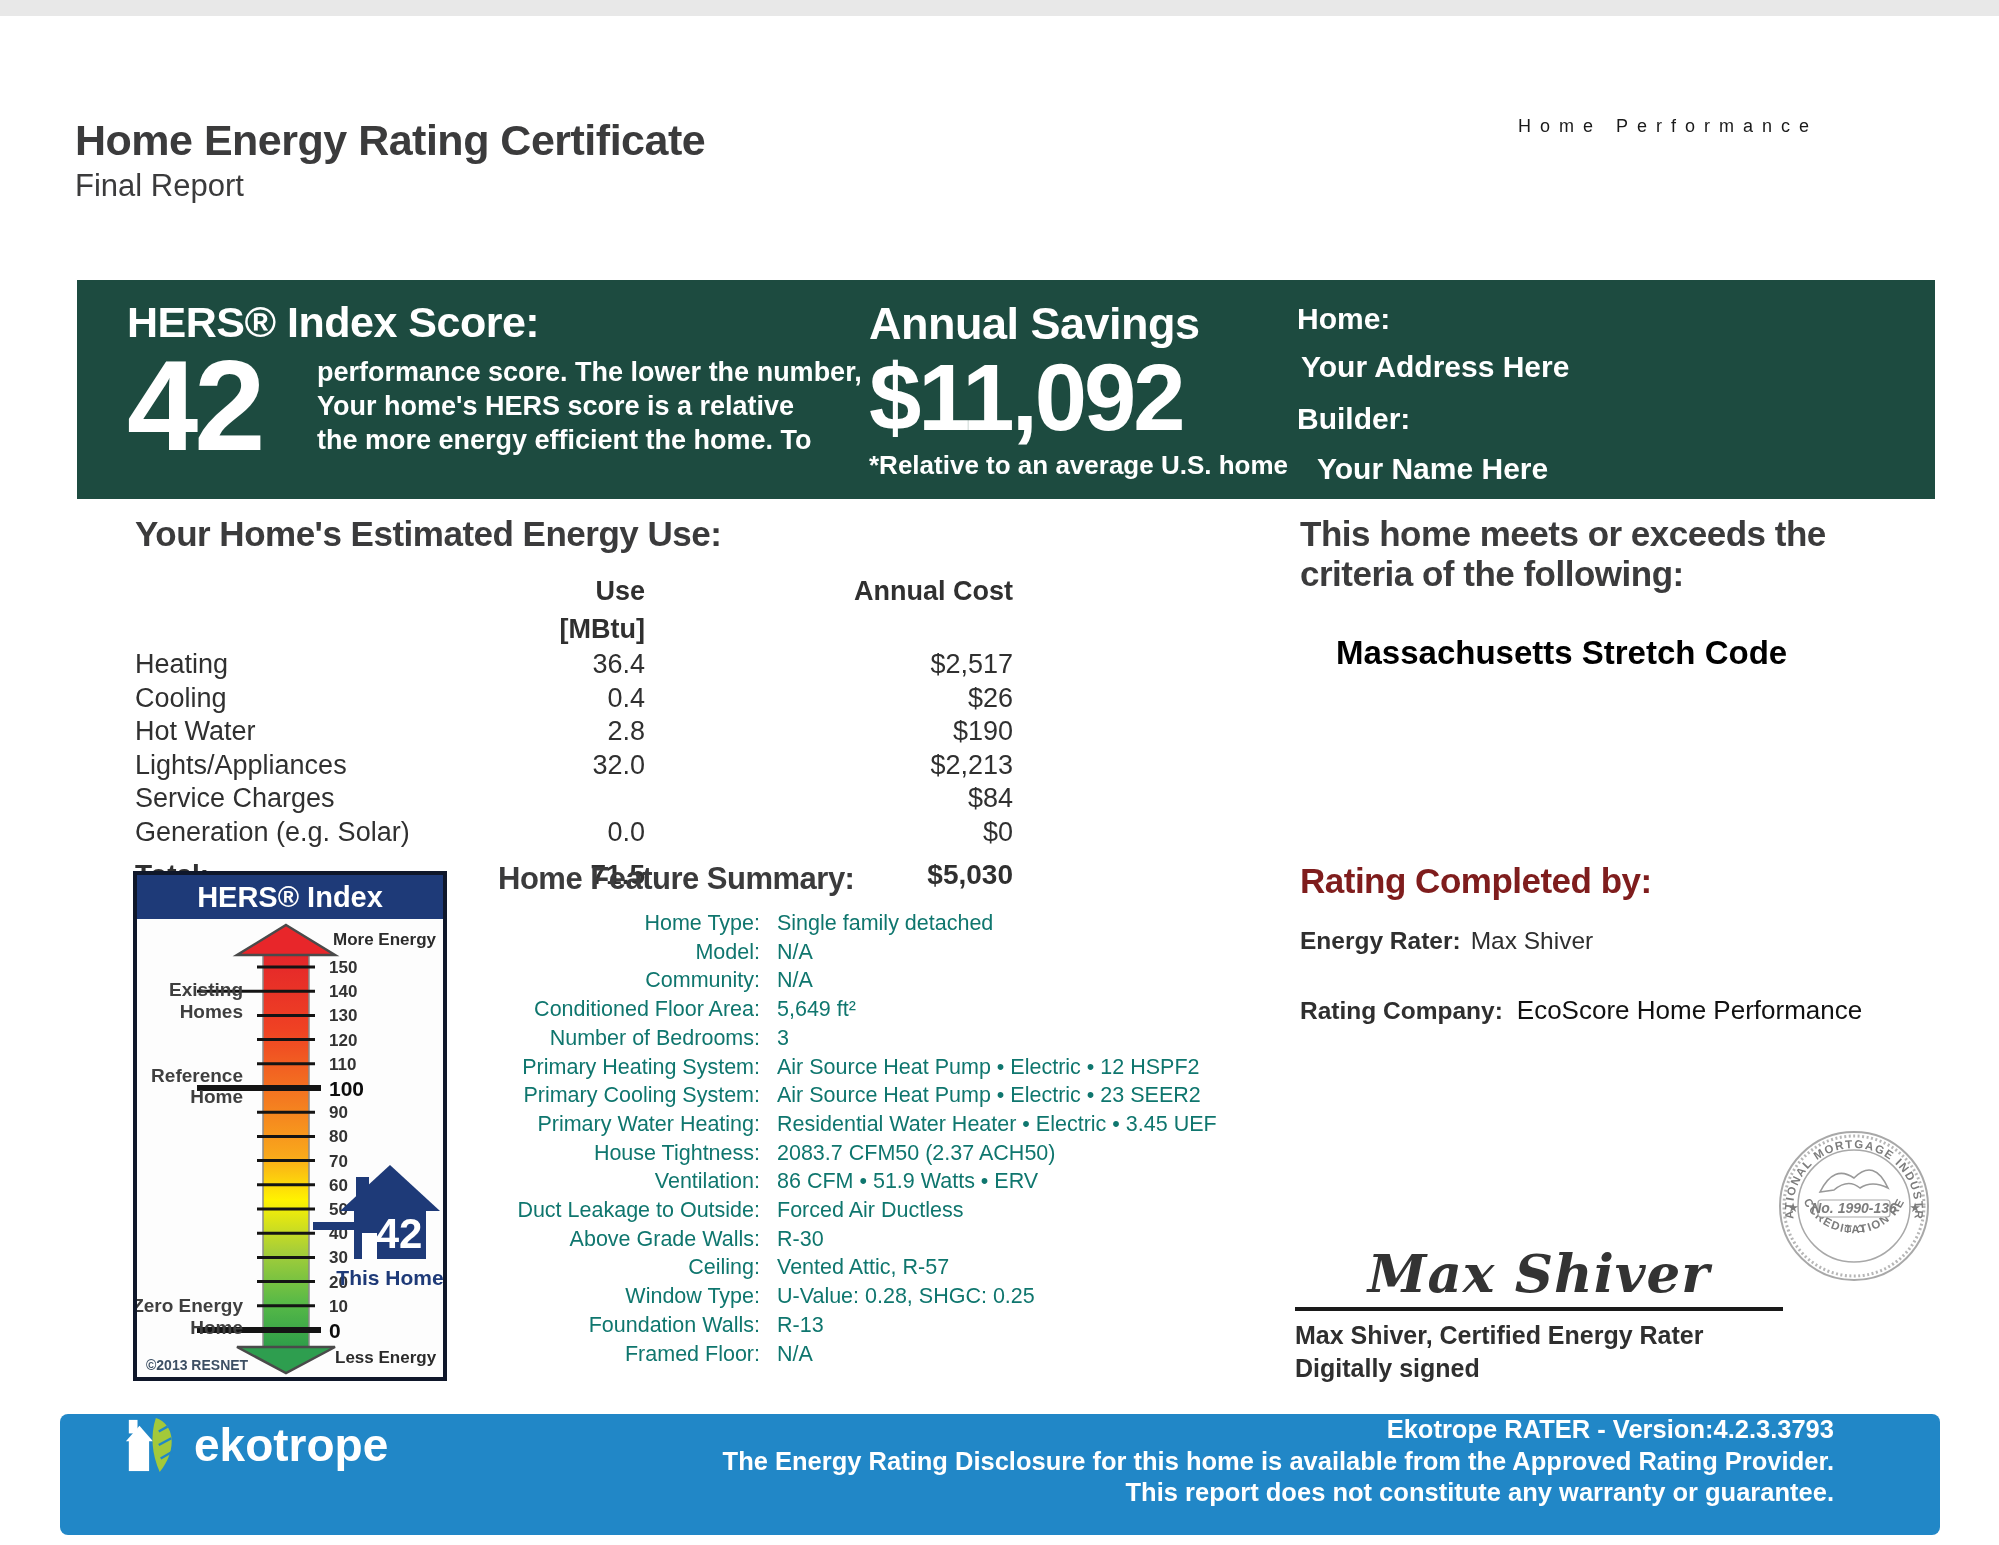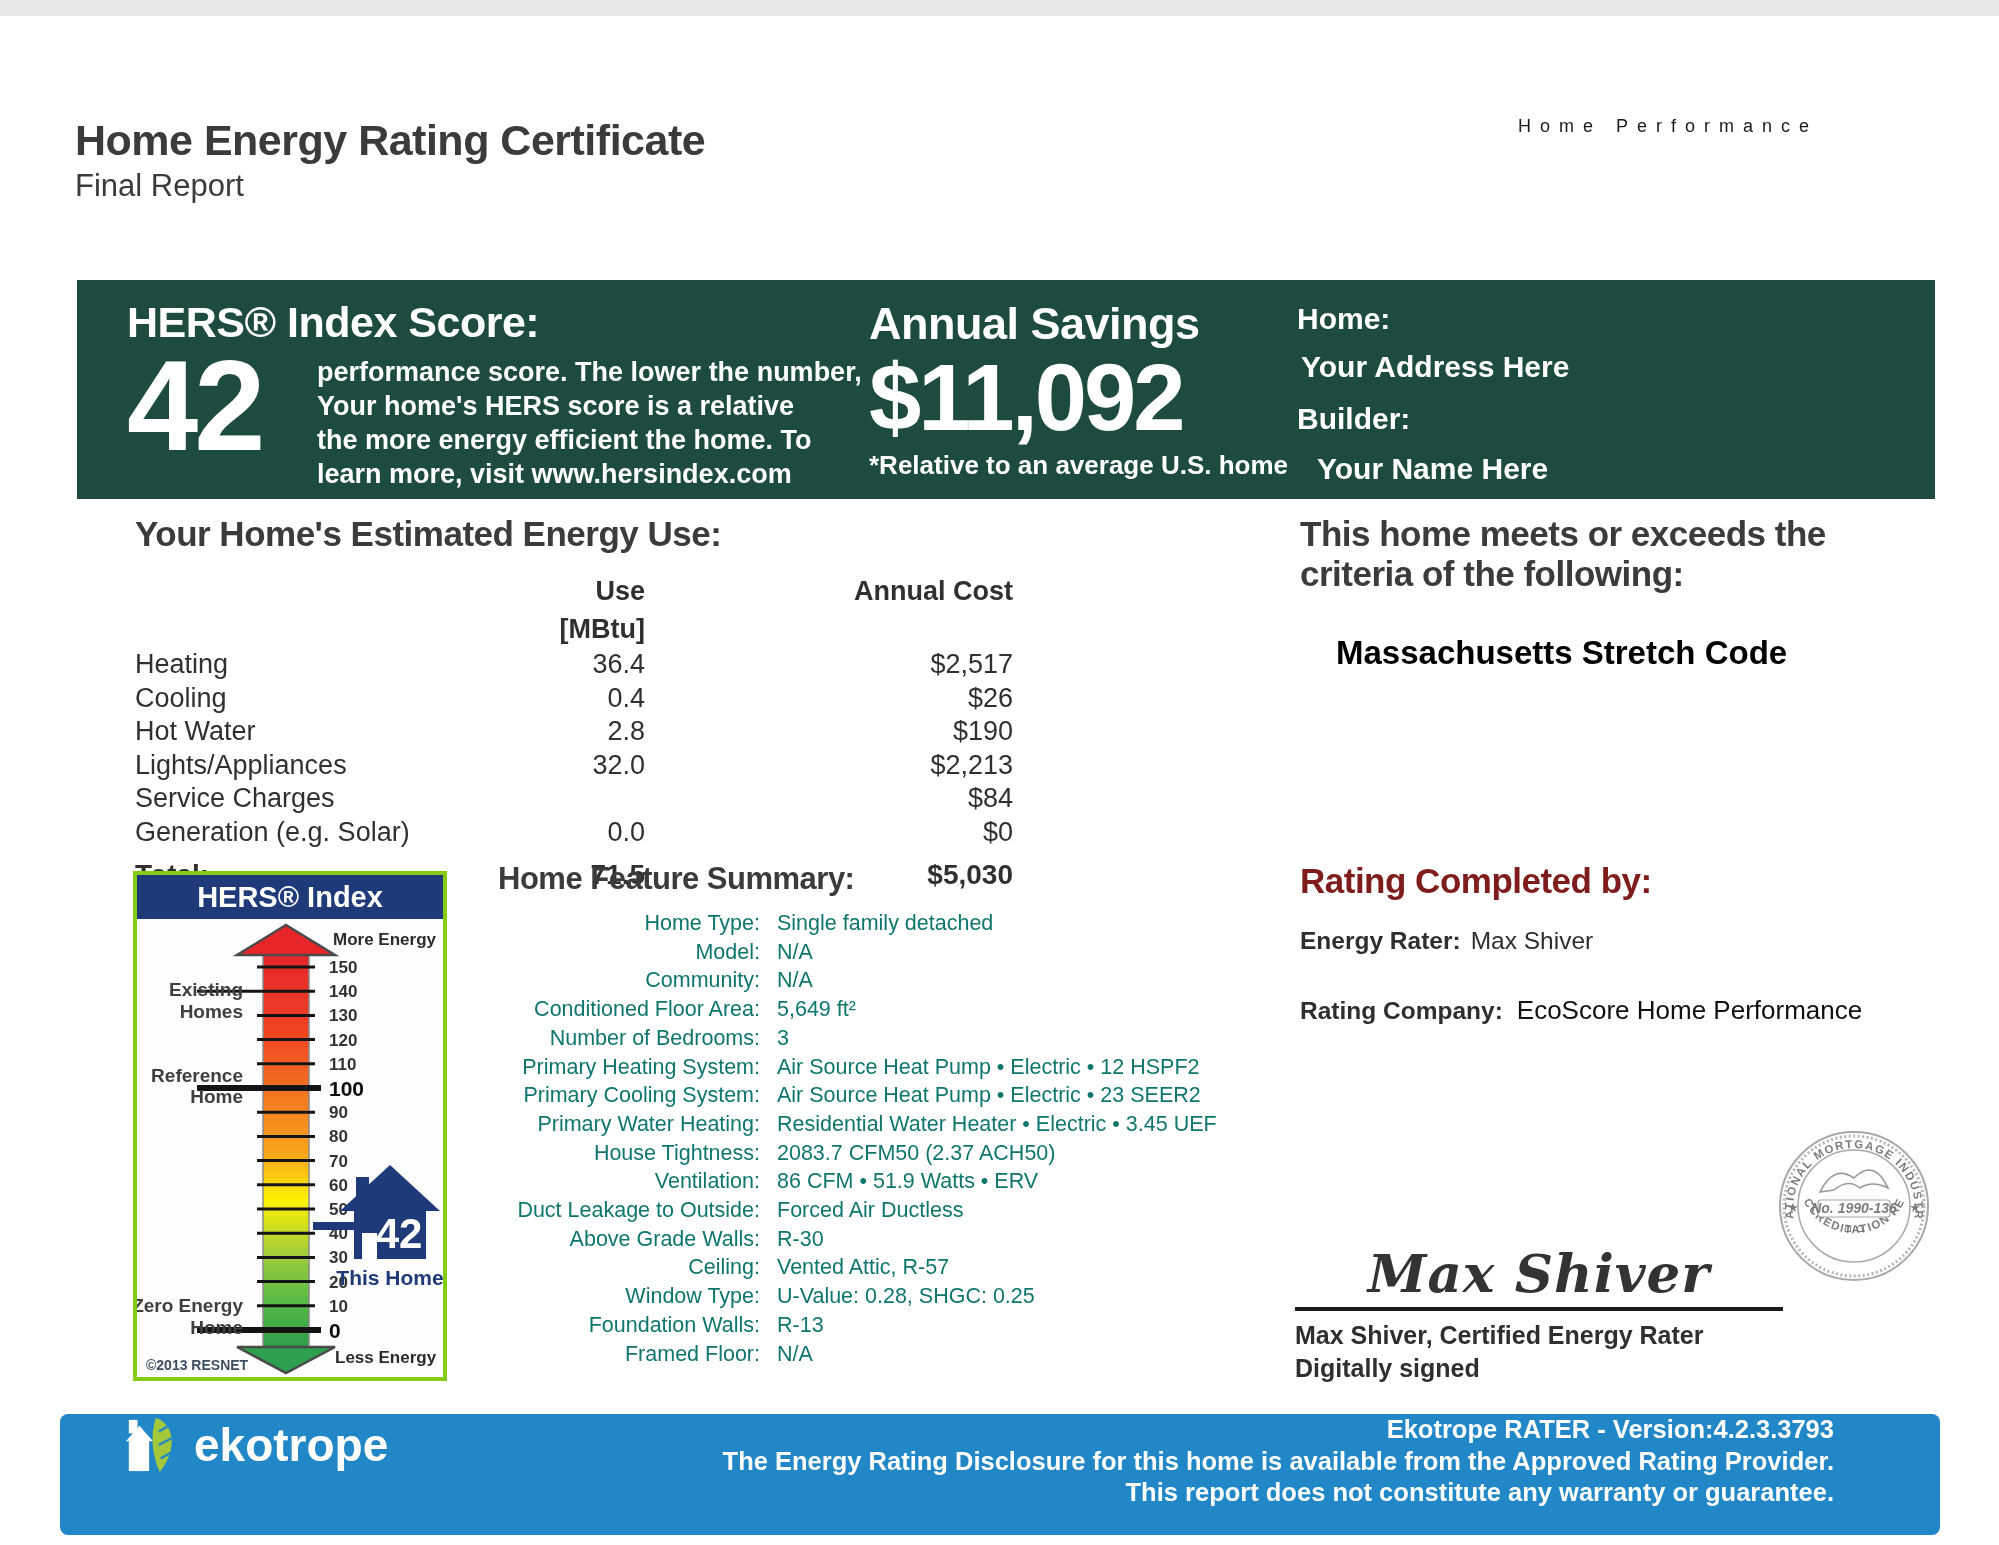--- a/index.html
+++ b/index.html
@@ -36,21 +36,21 @@
   .etable { position:absolute; left:135px; top:556px; width:878px; font-size:27px; color:#303030; }
   .erow { display:grid; grid-template-columns:370px 140px 368px; line-height:33.5px; }
   .erow .c2, .erow .c3 { text-align:right; }
   .ehead { font-weight:700; line-height:38px; }
   .etotal { font-weight:700; margin-top:9px; font-size:28px; }
   
   .comp { position:absolute; left:1300px; top:498px; width:600px; }
   .comp-head { font-size:35px; font-weight:800; line-height:1.14; color:#3b3b3c; letter-spacing:-0.5px; }
   .comp-code { font-size:33px; font-weight:700; color:#000; margin:40px 0 0 36px; letter-spacing:0; }
   
-  .scale-box { position:absolute; left:133px; top:855px; width:314px; height:510px; border:4px solid #84cc16; background:#fdfdfd; }
+  .scale-box { position:absolute; left:133px; top:855px; width:314px; height:510px; border:4px solid #0f172a; background:#fdfdfd; }
   .scale-head { background:#1e3a78; color:#fff; height:44px; display:flex; align-items:center; justify-content:center; font-size:29px; font-weight:700; }
   .scale-svg { display:block; }
   .tick { font:700 17px "Liberation Sans", sans-serif; fill:#333; }
   .tickB { font:900 21px "Liberation Sans", sans-serif; fill:#0d0d0d; }
   .sideLbl { font:700 19px "Liberation Sans", sans-serif; fill:#3f3f3f; text-anchor:end; }
   .flowLbl { font:800 17px "Liberation Sans", sans-serif; fill:#2b2b2b; }
   .houseNum { font:800 42px "Liberation Sans", sans-serif; fill:#fff; text-anchor:middle; }
   .thisHome { font:800 21px "Liberation Sans", sans-serif; fill:#1e3a78; text-anchor:middle; }
   .resnet { position:absolute; left:9px; bottom:4px; font-size:14px; font-weight:700; color:#3d4f63; }
   
@@ -97,21 +97,20 @@
 
   <div class="banner">
     <div class="b-col1">
       <div class="hers-label">HERS® Index Score:</div>
       <div class="score-row">
         <div class="big-score">42</div>
         <div class="hers-desc">
           <div>performance score. The lower the number,</div>
           <div>Your home's HERS score is a relative</div>
           <div>the more energy efficient the home. To</div>
-          <div>learn more, visit www.hersindex.com</div>
         </div>
       </div>
     </div>
     <div class="b-col2">
       <div class="sav-label">Annual Savings</div>
       <div class="sav-amount">$11,092</div>
       <div class="sav-note">*Relative to an average U.S. home</div>
     </div>
     <div class="b-col3">
       <div>Home:</div>

